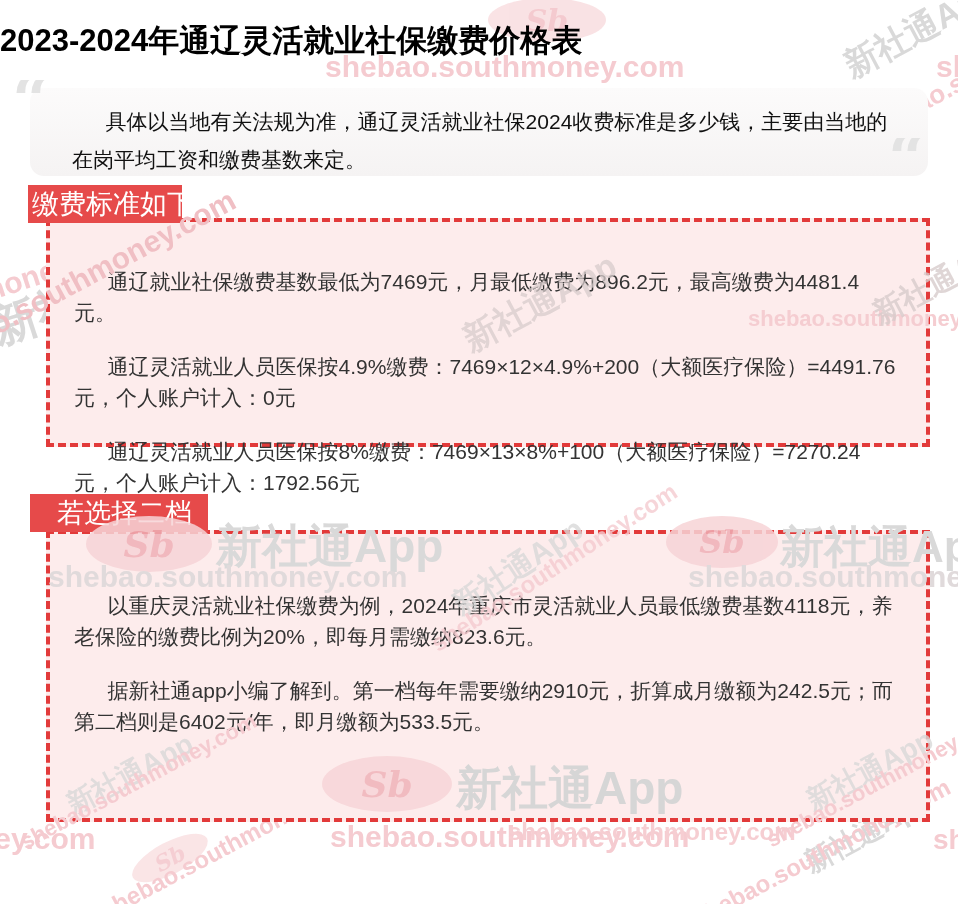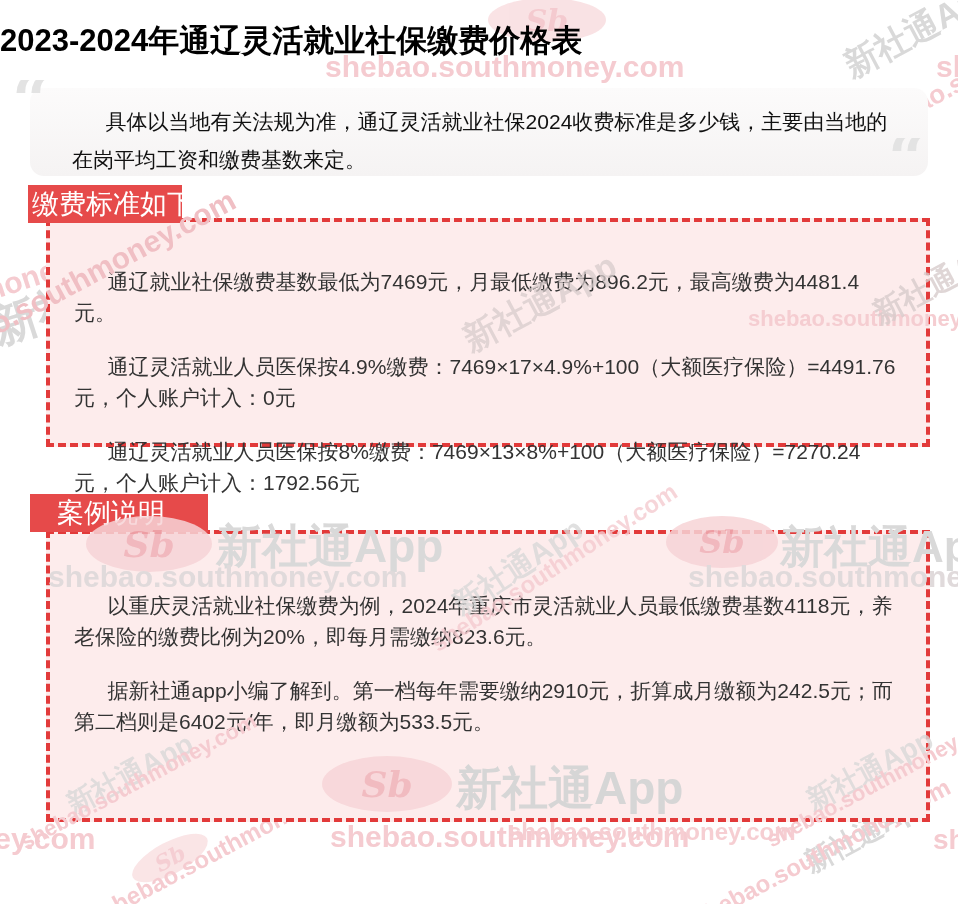--- a/index.html
+++ b/index.html
@@ -82,25 +82,25 @@
 
     <div class="intro-card">
       <span class="quote quote-open">“</span>
       <div style="text-indent:1.6em;">具体以当地有关法规为准，通辽灵活就业社保2024收费标准是多少钱，主要由当地的在岗平均工资和缴费基数来定。</div>
       <span class="quote quote-close">“</span>
     </div>
 
     <div class="sec-label sec-label-1">缴费标准如下</div>
     <div class="dashed-box box-1">
       <p>通辽就业社保缴费基数最低为7469元，月最低缴费为896.2元，最高缴费为4481.4元。</p>
-      <p>通辽灵活就业人员医保按4.9%缴费：7469×17×4.9%+100（大额医疗保险）=4491.76元，个人账户计入：0元</p>
+      <p>通辽灵活就业人员医保按4.9%缴费：7469×12×4.9%+200（大额医疗保险）=4491.76元，个人账户计入：0元</p>
       <p>通辽灵活就业人员医保按8%缴费：7469×13×8%+100（大额医疗保险）=7270.24元，个人账户计入：1792.56元</p>
     </div>
 
-    <div class="sec-label sec-label-2">案例说明</div>
+    <div class="sec-label sec-label-2">若选择二档</div>
     <div class="dashed-box box-2">
       <p>以重庆灵活就业社保缴费为例，2024年重庆市灵活就业人员最低缴费基数4118元，养老保险的缴费比例为20%，即每月需缴纳823.6元。</p>
       <p>据新社通app小编了解到。第一档每年需要缴纳2910元，折算成月缴额为242.5元；而第二档则是6402元/年，即月缴额为533.5元。</p>
     </div>
 
   </div>
 
   <div class="wm-over">
 
     <div class="wm wm-gray2 rot28" style="left:455px;top:322px;font-size:34px;opacity:.75;">新社通App</div>

